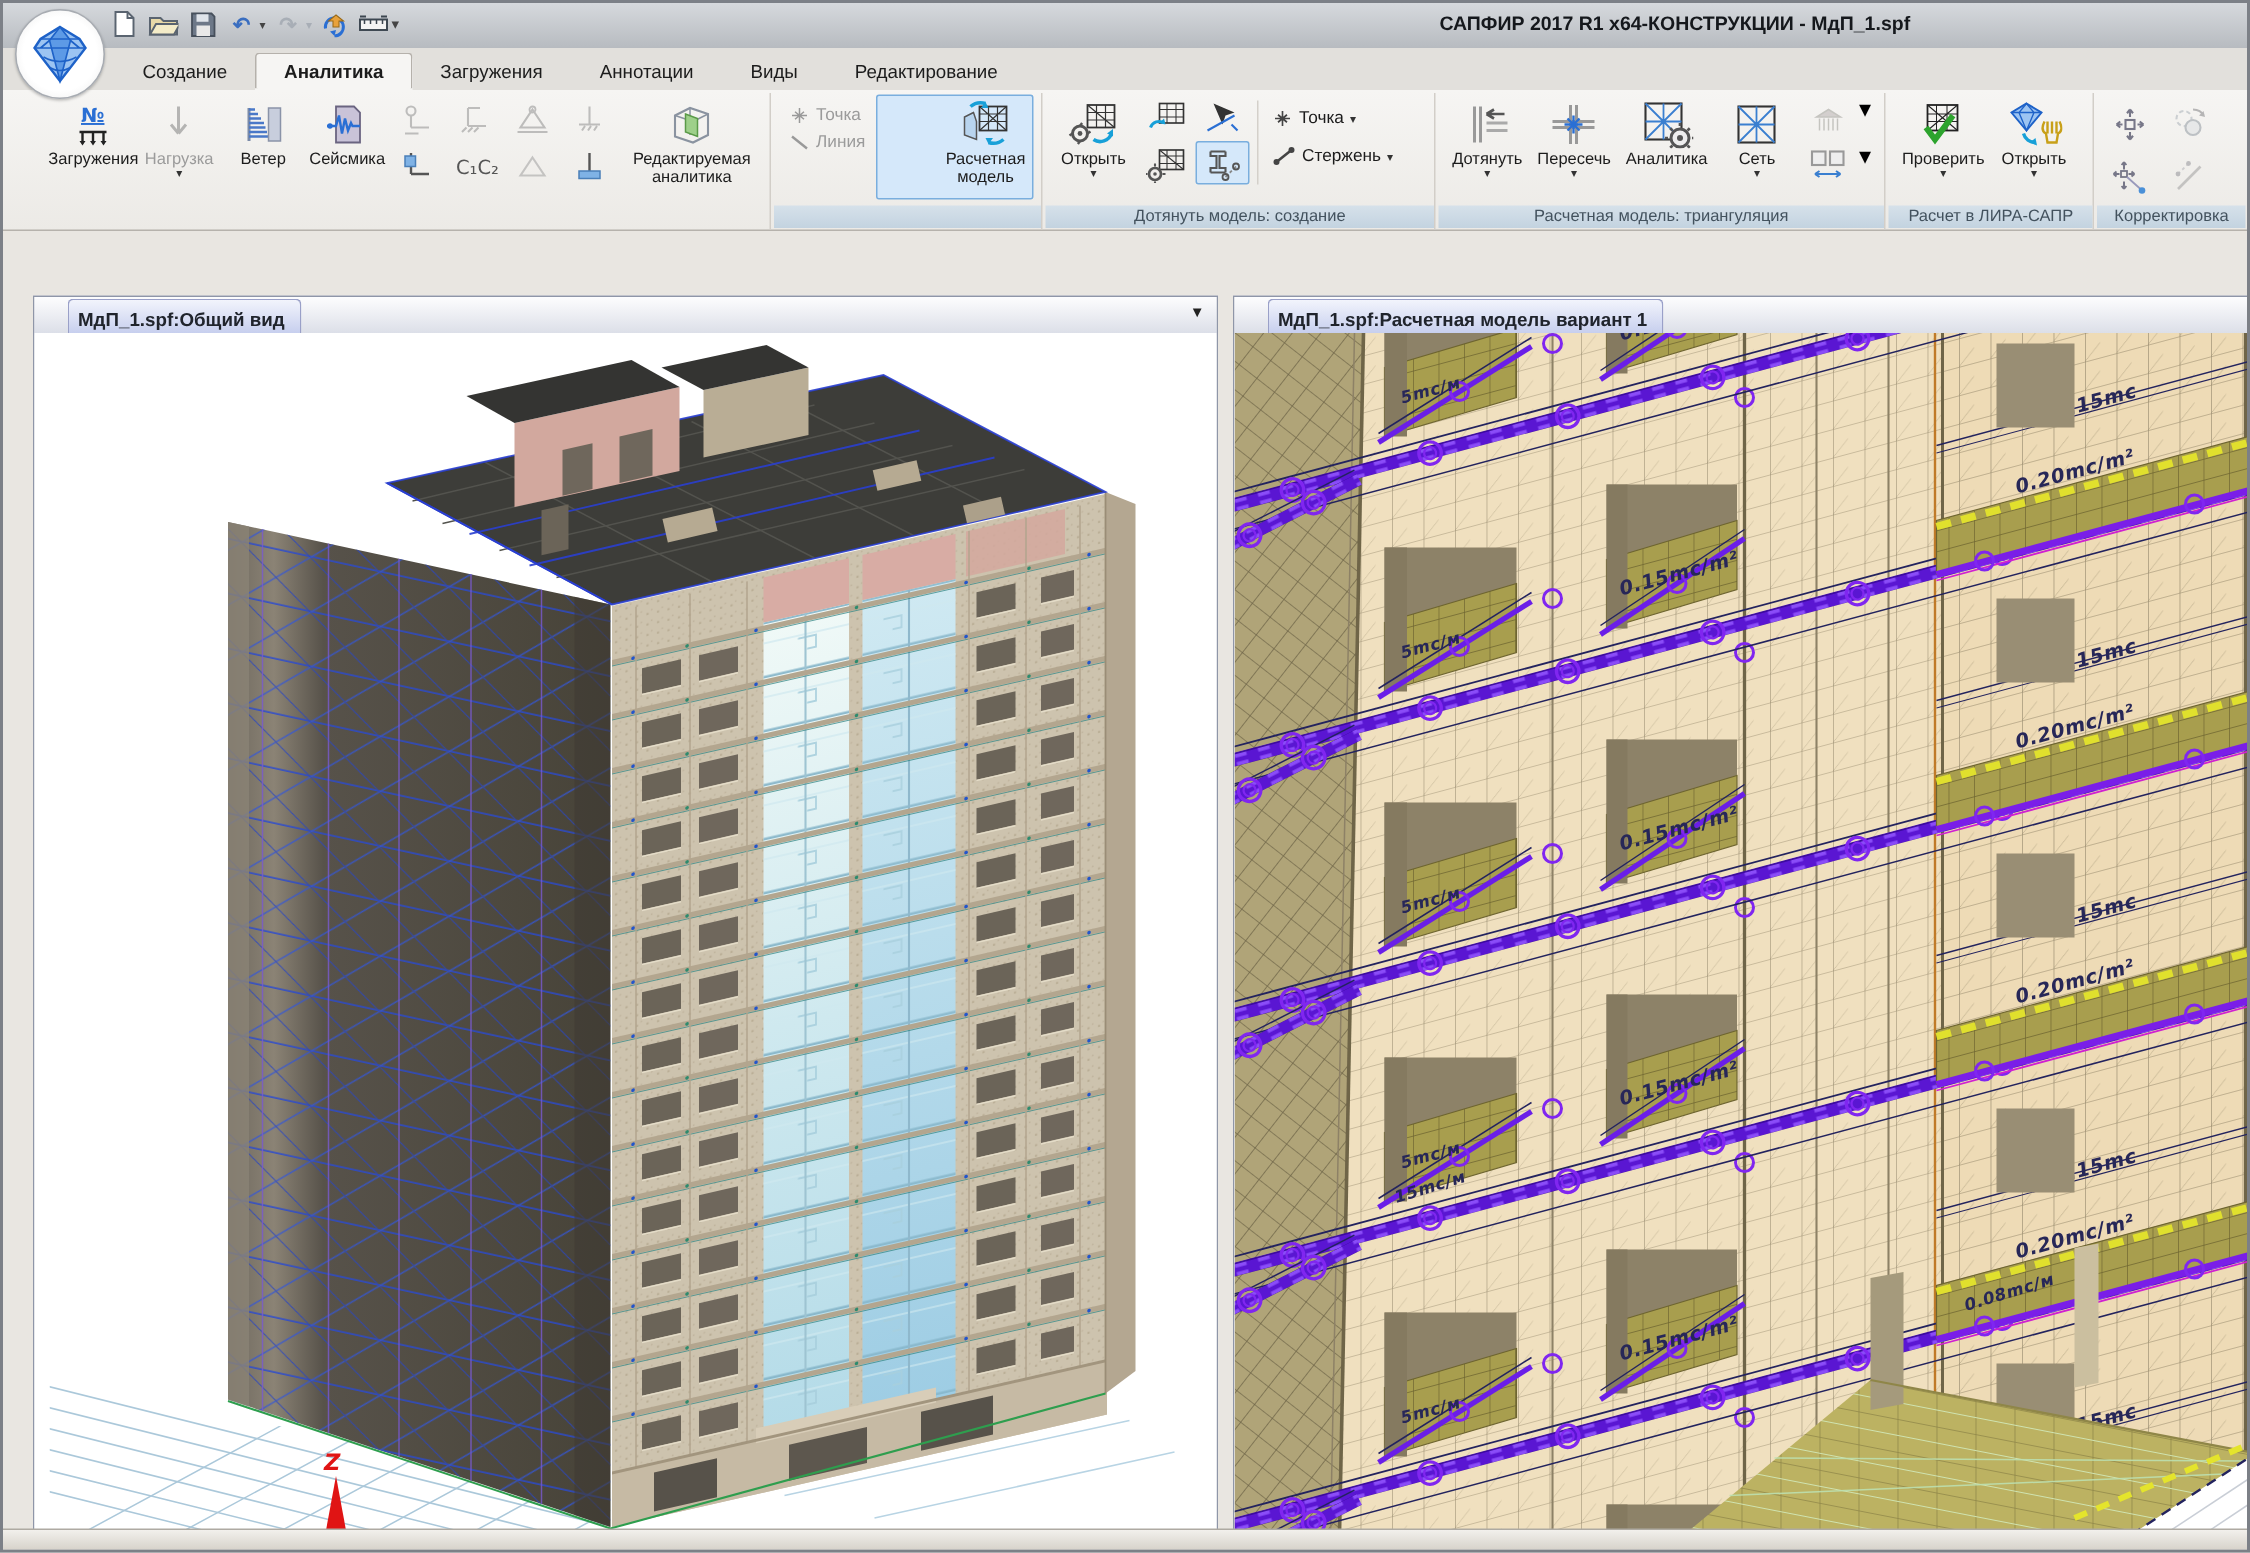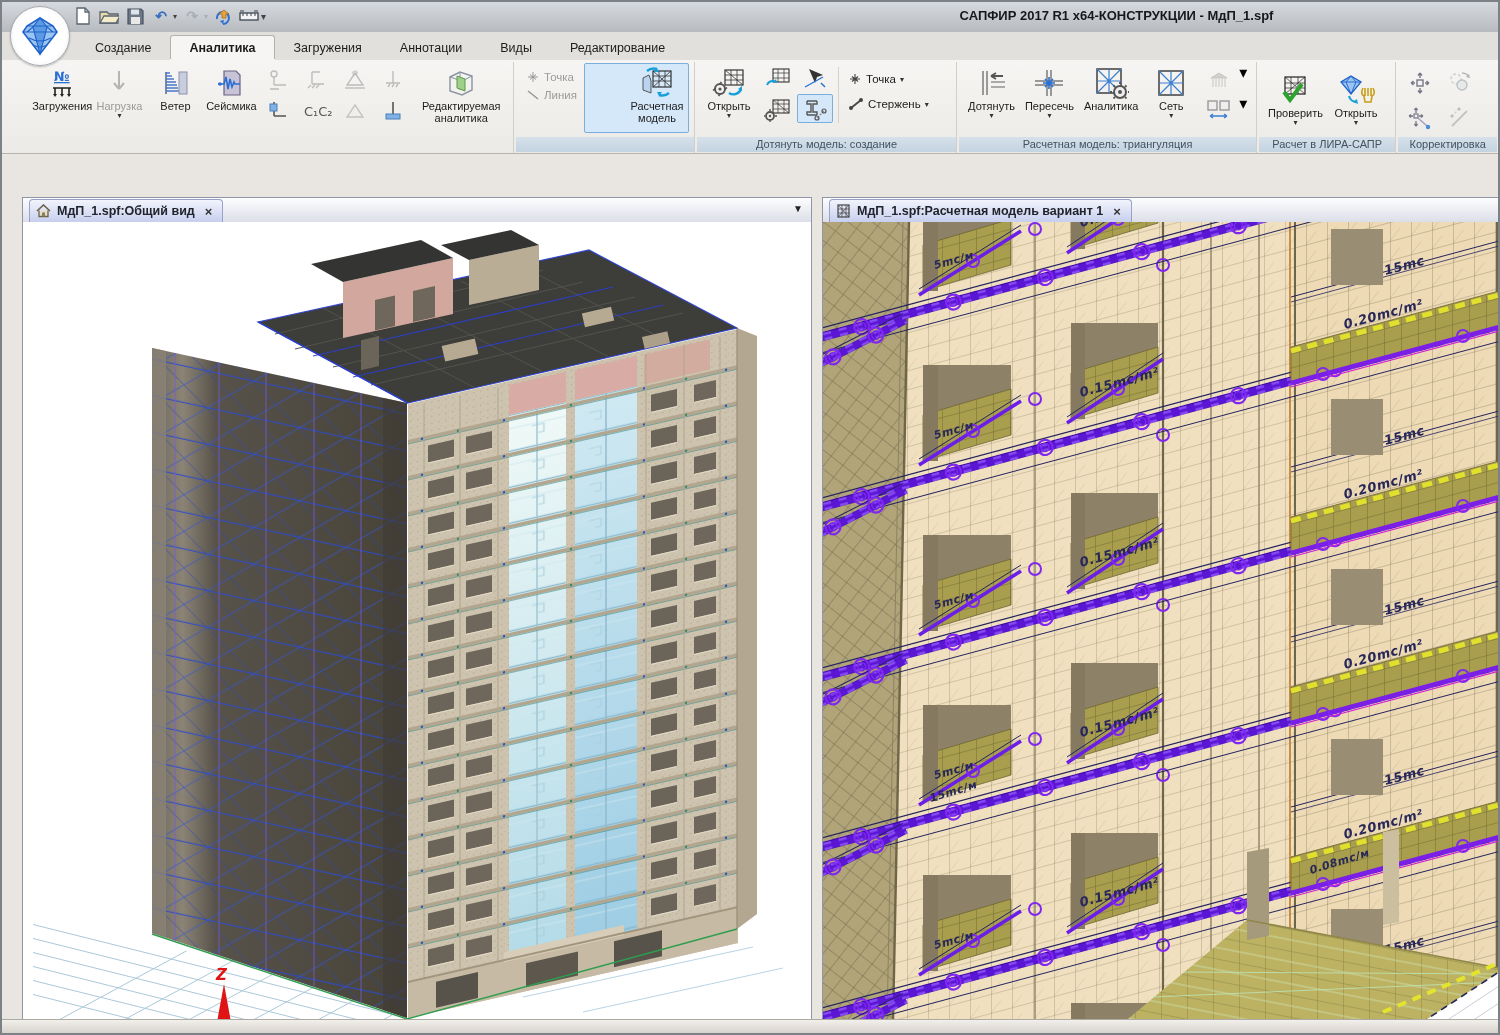--- a/index.html
+++ b/index.html
@@ -52,23 +52,23 @@
   .smallbtn{display:flex;align-items:center;gap:4px;font-size:11.5px;color:#1c1c1c;
     padding:2px 4px;border-radius:2px;}
   .smallbtn.dis{color:#9b9b9b;}
   .smallbtn .dd{font-size:8px;color:#333;}
   .vr{width:1px;background:#d4d0ca;margin:4px 3px;}
   
   .workspace{position:absolute;left:0;top:152px;right:0;bottom:13px;background:#e9e6e1;}
   .childwin{position:absolute;border:1px solid #8f96a8;background:#fff;box-sizing:border-box;}
   .wtabbar{height:24px;background:linear-gradient(#fdfdfe,#dcdfe8);border-bottom:1px solid #b9bdd0;
     display:flex;align-items:flex-end;position:relative;}
-  .wtab{display:flex;align-items:center;gap:6px;height:22px;margin-left:6px;padding:0 10px 0 6px;
+  .wtab{display:flex;align-items:center;gap:6px;height:22px;margin-left:22px;padding:0 10px 0 6px;
     background:linear-gradient(#f2f4fc,#c7cfee);border:1px solid #9aa0c8;border-bottom:none;
-    border-radius:4px 4px 0 0;font-size:12.5px;font-weight:bold;color:#20242c;}
+    border-radius:4px 4px 0 0;font-size:12.5px;font-weight:bold;color:#20242c;flex-direction:column;}
   .wtab .closex{font-weight:bold;color:#333;font-size:13px;margin-left:4px;}
   .wtab-dd{position:absolute;right:8px;top:5px;font-size:10px;color:#222;}
   .wcanvas{position:absolute;left:0;top:24px;right:0;bottom:0;overflow:hidden;background:#fff;}
   .wcanvas svg{display:block;}
   
   .statusbar{position:absolute;left:0;bottom:0;right:0;height:13px;
     background:linear-gradient(#f2f0ec,#d7d3cb);border-top:1px solid #aeaaa2;}
   .mlabel{font:italic bold 13px "DejaVu Sans",sans-serif;fill:#272758;letter-spacing:.5px;}
   .mlabel.sm{font-size:11px;}
   .zlab{font:italic bold 15px "DejaVu Sans",sans-serif;fill:#e01414;}
@@ -417,21 +417,21 @@
                 <rect x="15" y="3" width="9" height="9" fill="#eee" stroke="#999" stroke-width="1.4"></rect>
                 <path d="M5 18 h17 M5 18 l3 -2 M5 18 l3 2 M22 18 l-3 -2 M22 18 l-3 2" stroke="#3a7fd0" stroke-width="1.4" fill="none"></path>
               </svg>
             </div>
           <span class="dd">▾</span>
         </div>
       </div>
       <div class="gband">Расчетная модель: триангуляция</div>
     </div>
 
-    <div class="rgroup" style="width:136px;align-items:center;">
+    <div class="rgroup" style="width:136px;">
       <div class="bigbtn">
         <div class="bicon">
           <svg width="36" height="32">
               <rect x="8" y="3" width="20" height="17" fill="none" stroke="#222" stroke-width="1.2"></rect>
               <path d="M14 3 v17 M21 3 v17 M8 9 h20 M8 14 h20 M8 3 l20 17 M28 3 l-20 17" stroke="#222" stroke-width=".7"></path>
               <path d="M7 18 l6 8 12 -16" fill="none" stroke="#2da32d" stroke-width="4"></path>
             </svg>
         </div>
         <div class="blabel">Проверить</div>
         <div class="dd">▾</div>

